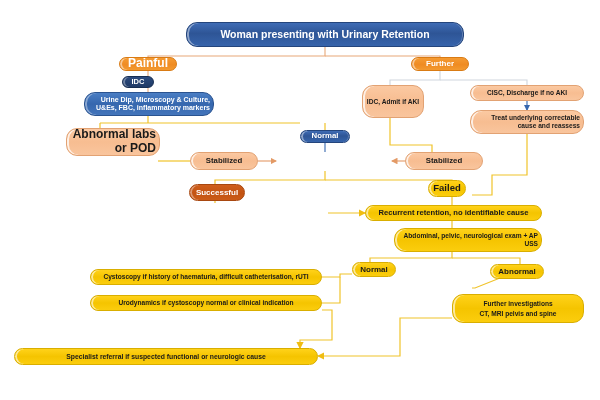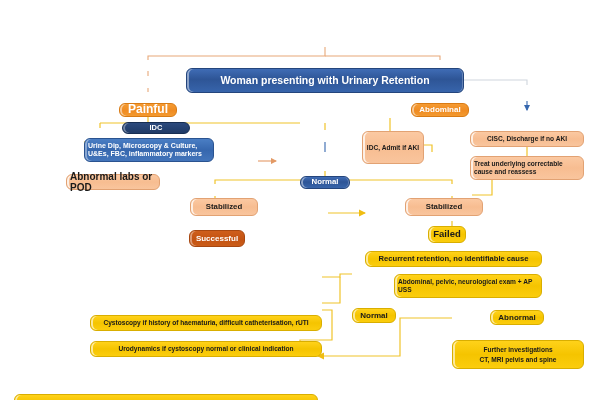--- a/index.html
+++ b/index.html
@@ -14,26 +14,25 @@
     background: #ffffff;
     overflow: hidden;
     font-family: "Liberation Sans", sans-serif;
   }
   .node {
     position: absolute;
     box-sizing: border-box;
     display: flex;
     align-items: center;
     justify-content: center;
-    text-align: left;
+    text-align: right;
     font-weight: bold;
     line-height: 1.15;
     padding: 1px 3px;
-    border-radius: 6px;
-    margin-top: 46px;
+    border-radius: 11px;
   }
   
   .blue-dark {
     background: linear-gradient(to bottom, #3f6cb5 0%, #2e5596 45%, #3764ab 100%);
     border: 1px solid #24457c;
     color: #ffffff;
     box-shadow: inset 2px 0 0 rgba(255,255,255,0.45), inset -1px 0 0 rgba(255,255,255,0.25);
   }
   .blue-mid {
     background: linear-gradient(to bottom, #4a7ec4 0%, #3667ae 50%, #4375bb 100%);
@@ -150,27 +149,27 @@
 
     <path d="M322,310 L332,310 L332,340 L300,340 L300,348" stroke="#f0c32a" stroke-width="1.2" fill="none" marker-end="url(#arrG)"></path>
 
     <path d="M452,318 L400,318 L400,356 L318,356" stroke="#f0c32a" stroke-width="1.2" fill="none" marker-end="url(#arrG)"></path>
   </svg>
 
   <div class="node blue-dark" style="left:186px; top:22px; width:278px; height:25px; font-size:10.5px;">Woman presenting with Urinary Retention</div>
 
   <div class="node orange" style="left:119px; top:57px; width:58px; height:14px; font-size:12px;">Painful</div>
 
-  <div class="node orange" style="left:411px; top:57px; width:58px; height:14px; font-size:8px;">Abdominal</div>
-
-  <div class="node blue-navy" style="left:122px; top:76px; width:68px; height:12px; font-size:7.5px;">IDC</div>
+  <div class="node orange" style="left:411px; top:57px; width:58px; height:14px; font-size:8px;">Further</div>
+
+  <div class="node blue-navy" style="left:122px; top:76px; width:32px; height:12px; font-size:7.5px;">IDC</div>
 
   <div class="node blue-mid" style="left:84px; top:92px; width:130px; height:24px; font-size:7px;">Urine Dip, Microscopy &amp; Culture, U&amp;Es, FBC, inflammatory markers</div>
 
-  <div class="node peach" style="left:66px; top:128px; width:94px; height:16px; font-size:10px;">Abnormal labs or POD</div>
+  <div class="node peach" style="left:66px; top:128px; width:94px; height:28px; font-size:12px;">Abnormal labs or POD</div>
 
 
   <div class="node peach" style="left:190px; top:152px; width:68px; height:18px; font-size:7.8px;">Stabilized</div>
 
   <div class="node blue-dark" style="left:300px; top:130px; width:50px; height:13px; font-size:7.8px;">Normal</div>
 
 
   <div class="node peach" style="left:405px; top:152px; width:78px; height:18px; font-size:7.8px;">Stabilized</div>
 
   <div class="node peach" style="left:362px; top:85px; width:62px; height:33px; font-size:6.6px;">IDC, Admit if AKI</div>

